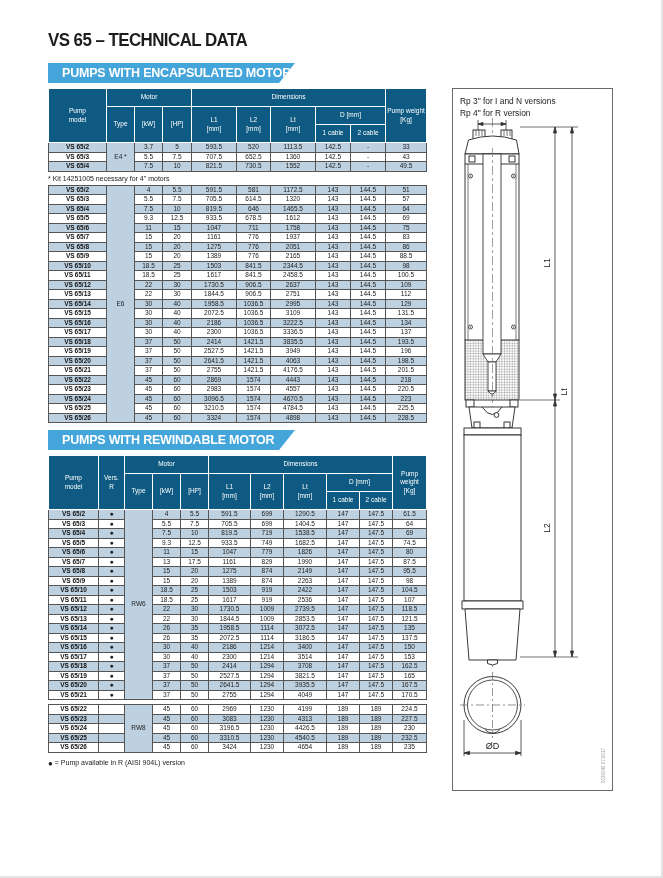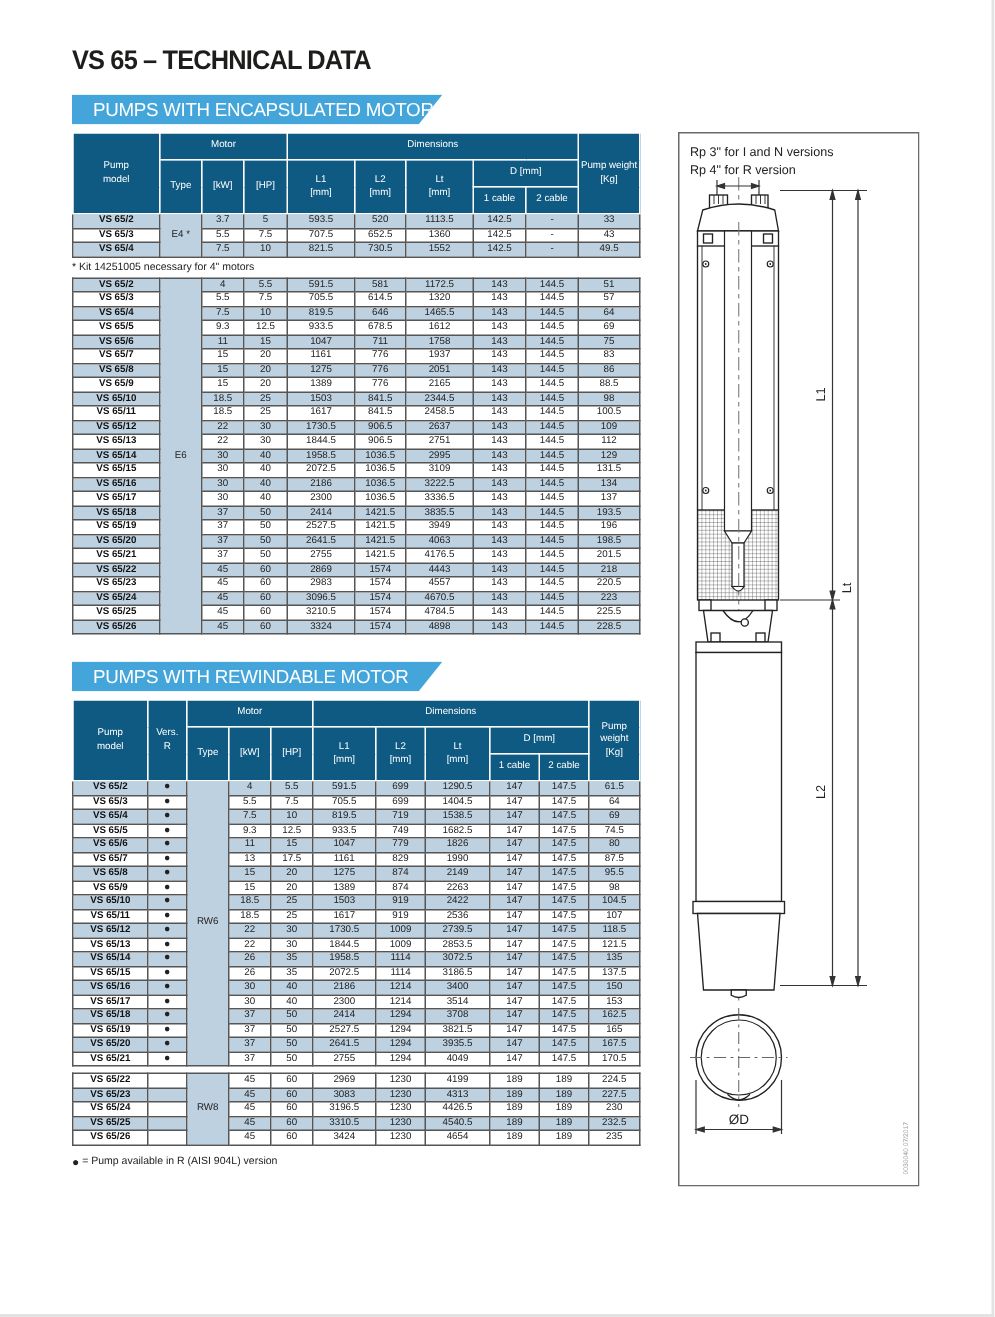--- a/index.html
+++ b/index.html
@@ -7,27 +7,27 @@
     position:relative;width:663px;height:878px;background:#fff;overflow:hidden;
     font-family:"Liberation Sans",sans-serif;color:#1d1d1b;
     border-right:2px solid #e3e3e3;border-bottom:2px solid #e3e3e3;box-sizing:border-box;
   }
   .left-col{position:absolute;left:48px;top:30px;width:378px;}
   .page-title{
     font-size:18px;font-weight:bold;letter-spacing:-0.6px;color:#1d1d1b;
     transform:scaleX(0.94);transform-origin:left center;white-space:nowrap;margin:0 0 0 0;height:24px;
   }
   .banner{
-    background:var(--banner-blue,#44a5da);color:#fff;font-weight:normal;font-size:12.5px;
+    background:var(--banner-blue,#44a5da);color:#fff;font-weight:bold;font-size:12.5px;
     letter-spacing:-0.2px;height:20px;line-height:20px;padding-left:14px;width:247px;
     clip-path:polygon(0 0,100% 0,calc(100% - 16px) 100%,0 100%);
     box-sizing:border-box;white-space:nowrap;
   }
   .banner.b1{margin-top:9px;}
-  .banner.b2{margin-top:18px;}
+  .banner.b2{margin-top:7px;}
   table.data-table{
     border-collapse:collapse;table-layout:fixed;width:378px;
     border:1px solid #222;font-size:6.5px;
   }
   table.data-table.first{margin-top:5px;}
   table.data-table.cont{margin-top:2px;}
   table.data-table.sub{margin-top:4px;}
   .data-table th{
     background:var(--header-blue,#0f5a82);color:#fff;font-weight:normal;
     border:1px solid #fff;text-align:center;vertical-align:middle;padding:0;

